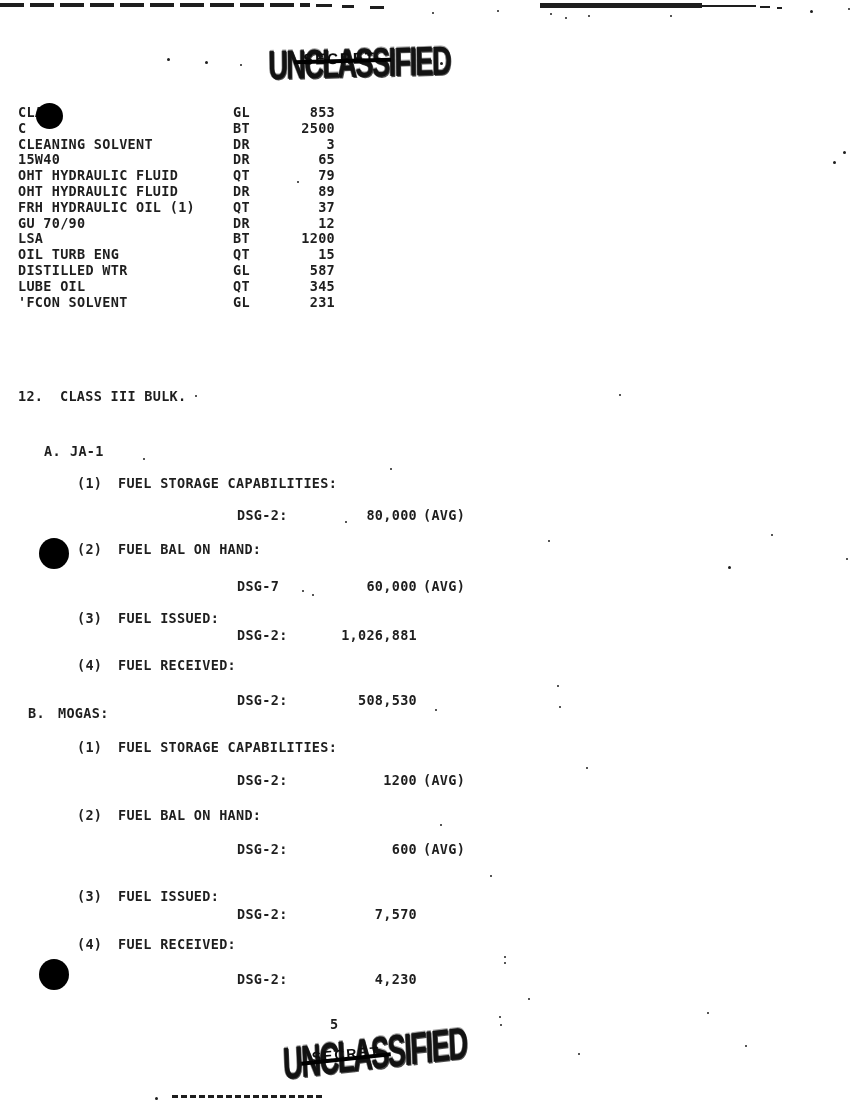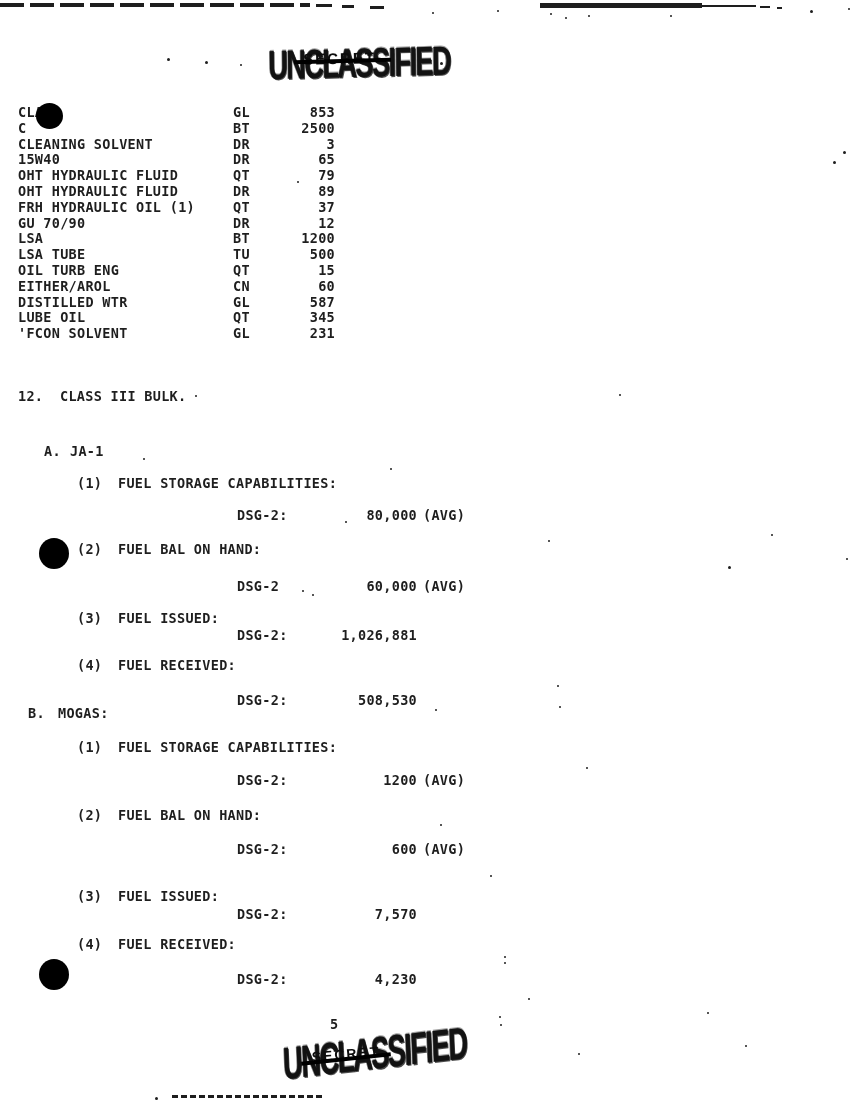--- a/index.html
+++ b/index.html
@@ -128,37 +128,27 @@
       <span class="unit">DR</span>
       <span class="qty">12</span>
     </div>
 
     <div class="srow">
       <span class="item">LSA</span>
       <span class="unit">BT</span>
       <span class="qty">1200</span>
     </div>
 
-    <div class="srow">
-      <span class="item">LSA TUBE</span>
-      <span class="unit">TU</span>
-      <span class="qty">500</span>
-    </div>
 
     <div class="srow">
       <span class="item">OIL TURB ENG</span>
       <span class="unit">QT</span>
       <span class="qty">15</span>
     </div>
 
-    <div class="srow">
-      <span class="item">EITHER/AROL</span>
-      <span class="unit">CN</span>
-      <span class="qty">60</span>
-    </div>
 
     <div class="srow">
       <span class="item">DISTILLED WTR</span>
       <span class="unit">GL</span>
       <span class="qty">587</span>
     </div>
 
     <div class="srow">
       <span class="item">LUBE OIL</span>
       <span class="unit">QT</span>
@@ -194,21 +184,21 @@
     <span class="site">DSG-2:</span>
     <span class="val">80,000</span>
     <span class="sfx">(AVG)</span>
   </div>
 
   <div class="headrow" style="top:541px">
     <span class="inum">(2)</span>
     <span class="ilabel">FUEL BAL ON HAND:</span>
   </div>
   <div class="valrow" style="top:578px">
-    <span class="site">DSG-2</span>
+    <span class="site">DSG-7</span>
     <span class="val">60,000</span>
     <span class="sfx">(AVG)</span>
   </div>
 
   <div class="headrow" style="top:610px">
     <span class="inum">(3)</span>
     <span class="ilabel">FUEL ISSUED:</span>
   </div>
   <div class="valrow" style="top:627px">
     <span class="site">DSG-2:</span>

